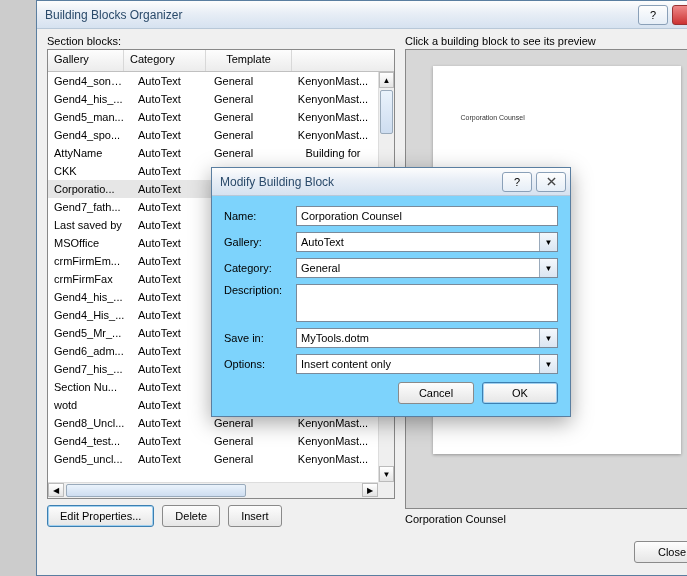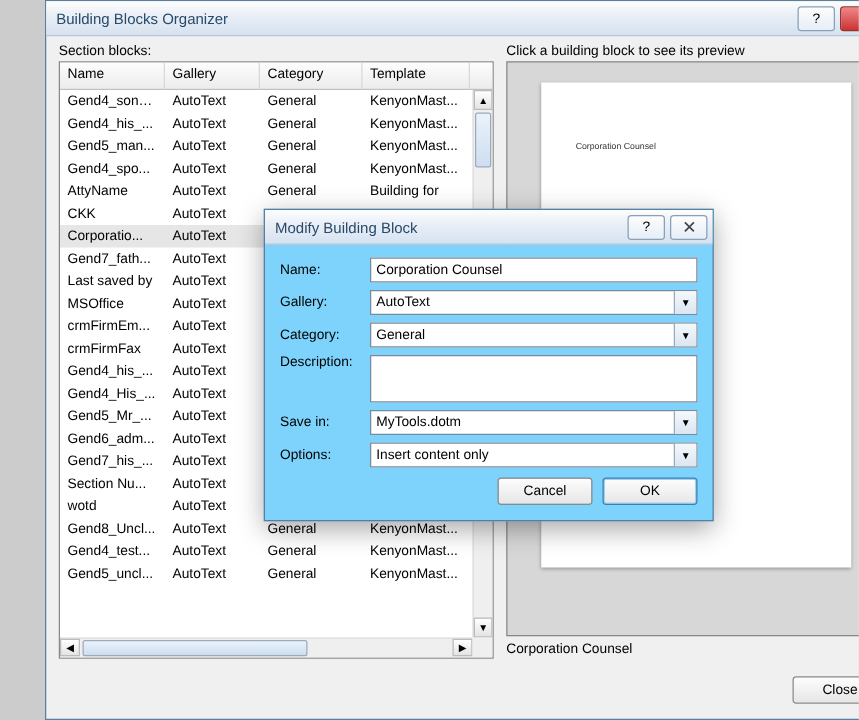--- a/index.html
+++ b/index.html
@@ -73,21 +73,21 @@
   }
   .table-header .th {
     padding: 3px 6px;
     border-right: 1px solid #d8d8d8;
     white-space: nowrap;
     overflow: hidden;
   }
   .col-name { width: 84px; }
   .col-gallery { width: 76px; }
   .col-category { width: 82px; }
-  .col-template { width: 86px; }
+  .col-template { width: 86px; text-align: center; }
   .table-body {
     position:absolute; top:22px; left:0; right:16px; bottom:16px;
     overflow:hidden;
   }
   .tr { display:flex; height:18px; line-height:18px; }
   .tr.selected { background:#e6e6e6; }
   .td {
     padding: 0 6px;
     white-space: nowrap;
     overflow: hidden;
@@ -204,21 +204,20 @@
       </div>
     </div>
   </div>
 
   <div class="content">
 
     <div class="left-pane">
       <div class="pane-label">Section blocks:</div>
       <div class="table-wrap">
         <div class="table-header">
-          <div class="th col-name">Name</div>
           <div class="th col-gallery">Gallery</div>
           <div class="th col-category">Category</div>
           <div class="th col-template">Template</div>
         </div>
         <div class="table-body" id="table-body">
             <div class="tr">
               <div class="td col-name">Gend4_son_...</div>
               <div class="td col-gallery">AutoText</div>
               <div class="td col-category">General</div>
               <div class="td col-template">KenyonMast...</div>
@@ -354,20 +353,25 @@
           <div class="arrow">▲</div>
           <div class="thumb"></div>
           <div class="arrow" style="position:absolute;bottom:0;left:0;right:0;">▼</div>
         </div>
         <div class="h-scroll">
           <div class="arrow" style="left:0;">◀</div>
           <div class="thumb"></div>
           <div class="arrow" style="right:0;">▶</div>
         </div>
         <div class="scroll-corner"></div>
+      </div>
+      <div class="table-footer-row">
+        <div class="btn default">Edit Properties...</div>
+        <div class="btn">Delete</div>
+        <div class="btn">Insert</div>
       </div>
     </div>
 
     <div class="right-pane">
       <div class="pane-label">Click a building block to see its preview</div>
       <div class="preview-wrap">
         <div class="preview-page">
           <div>Corporation Counsel</div>
         </div>
         <div class="preview-scroll">

